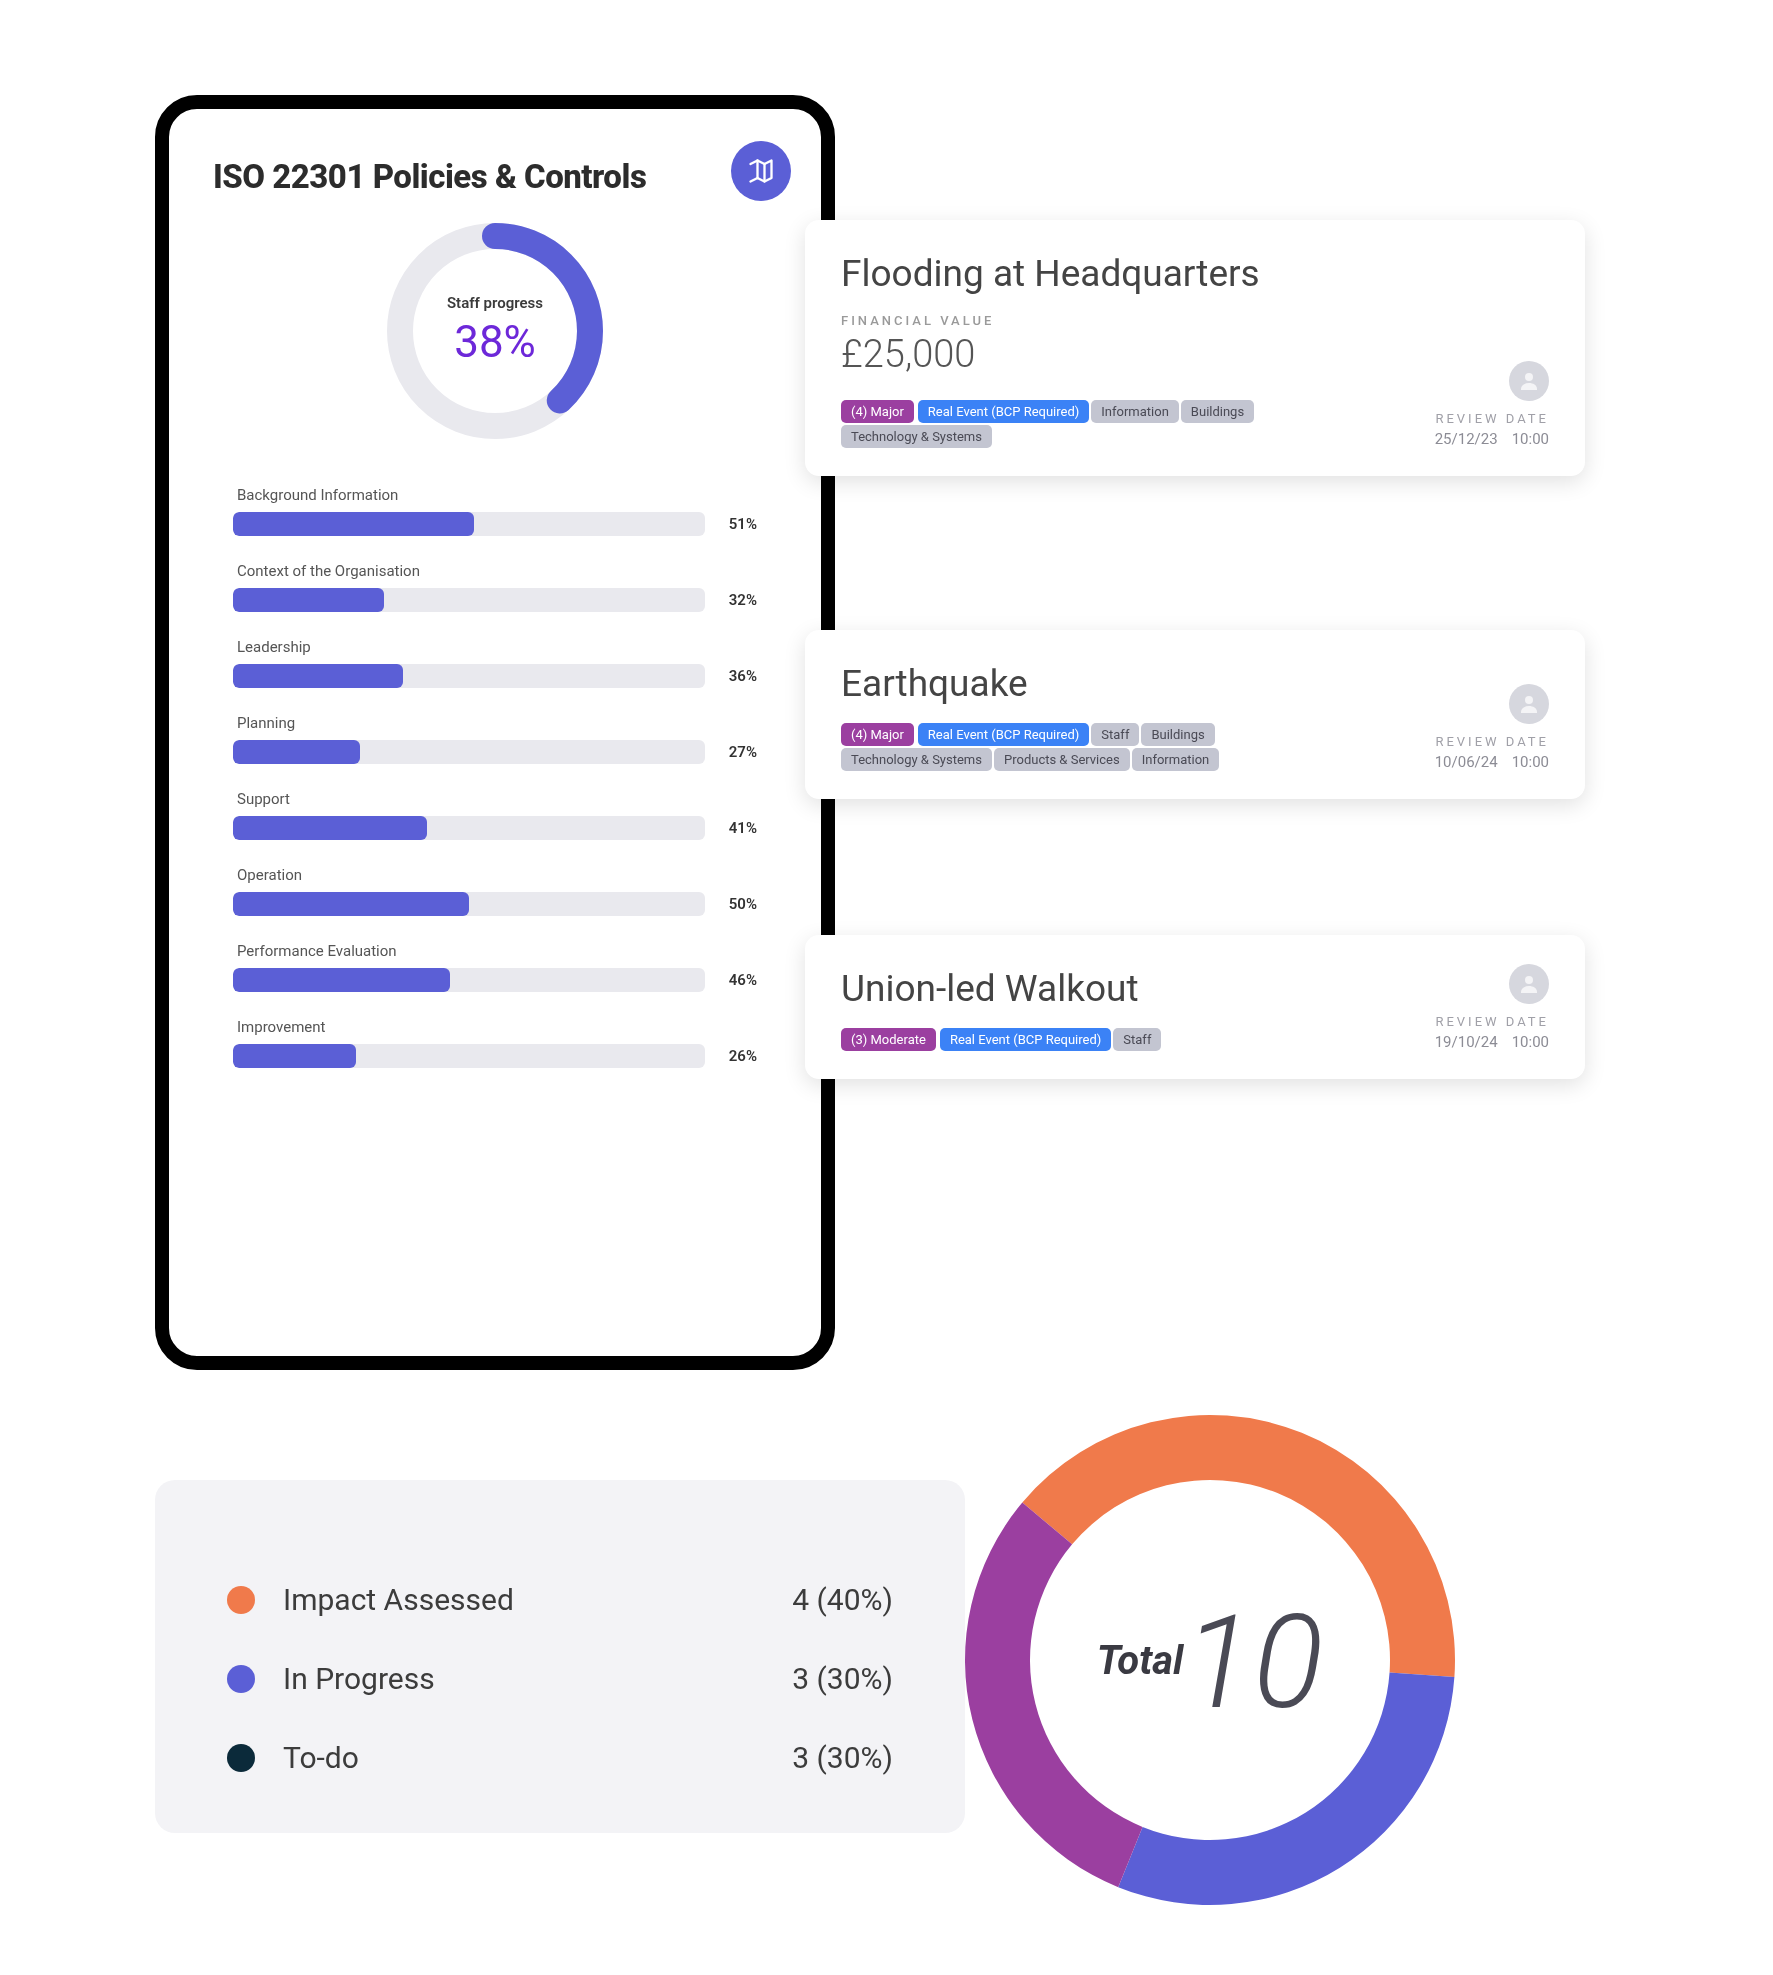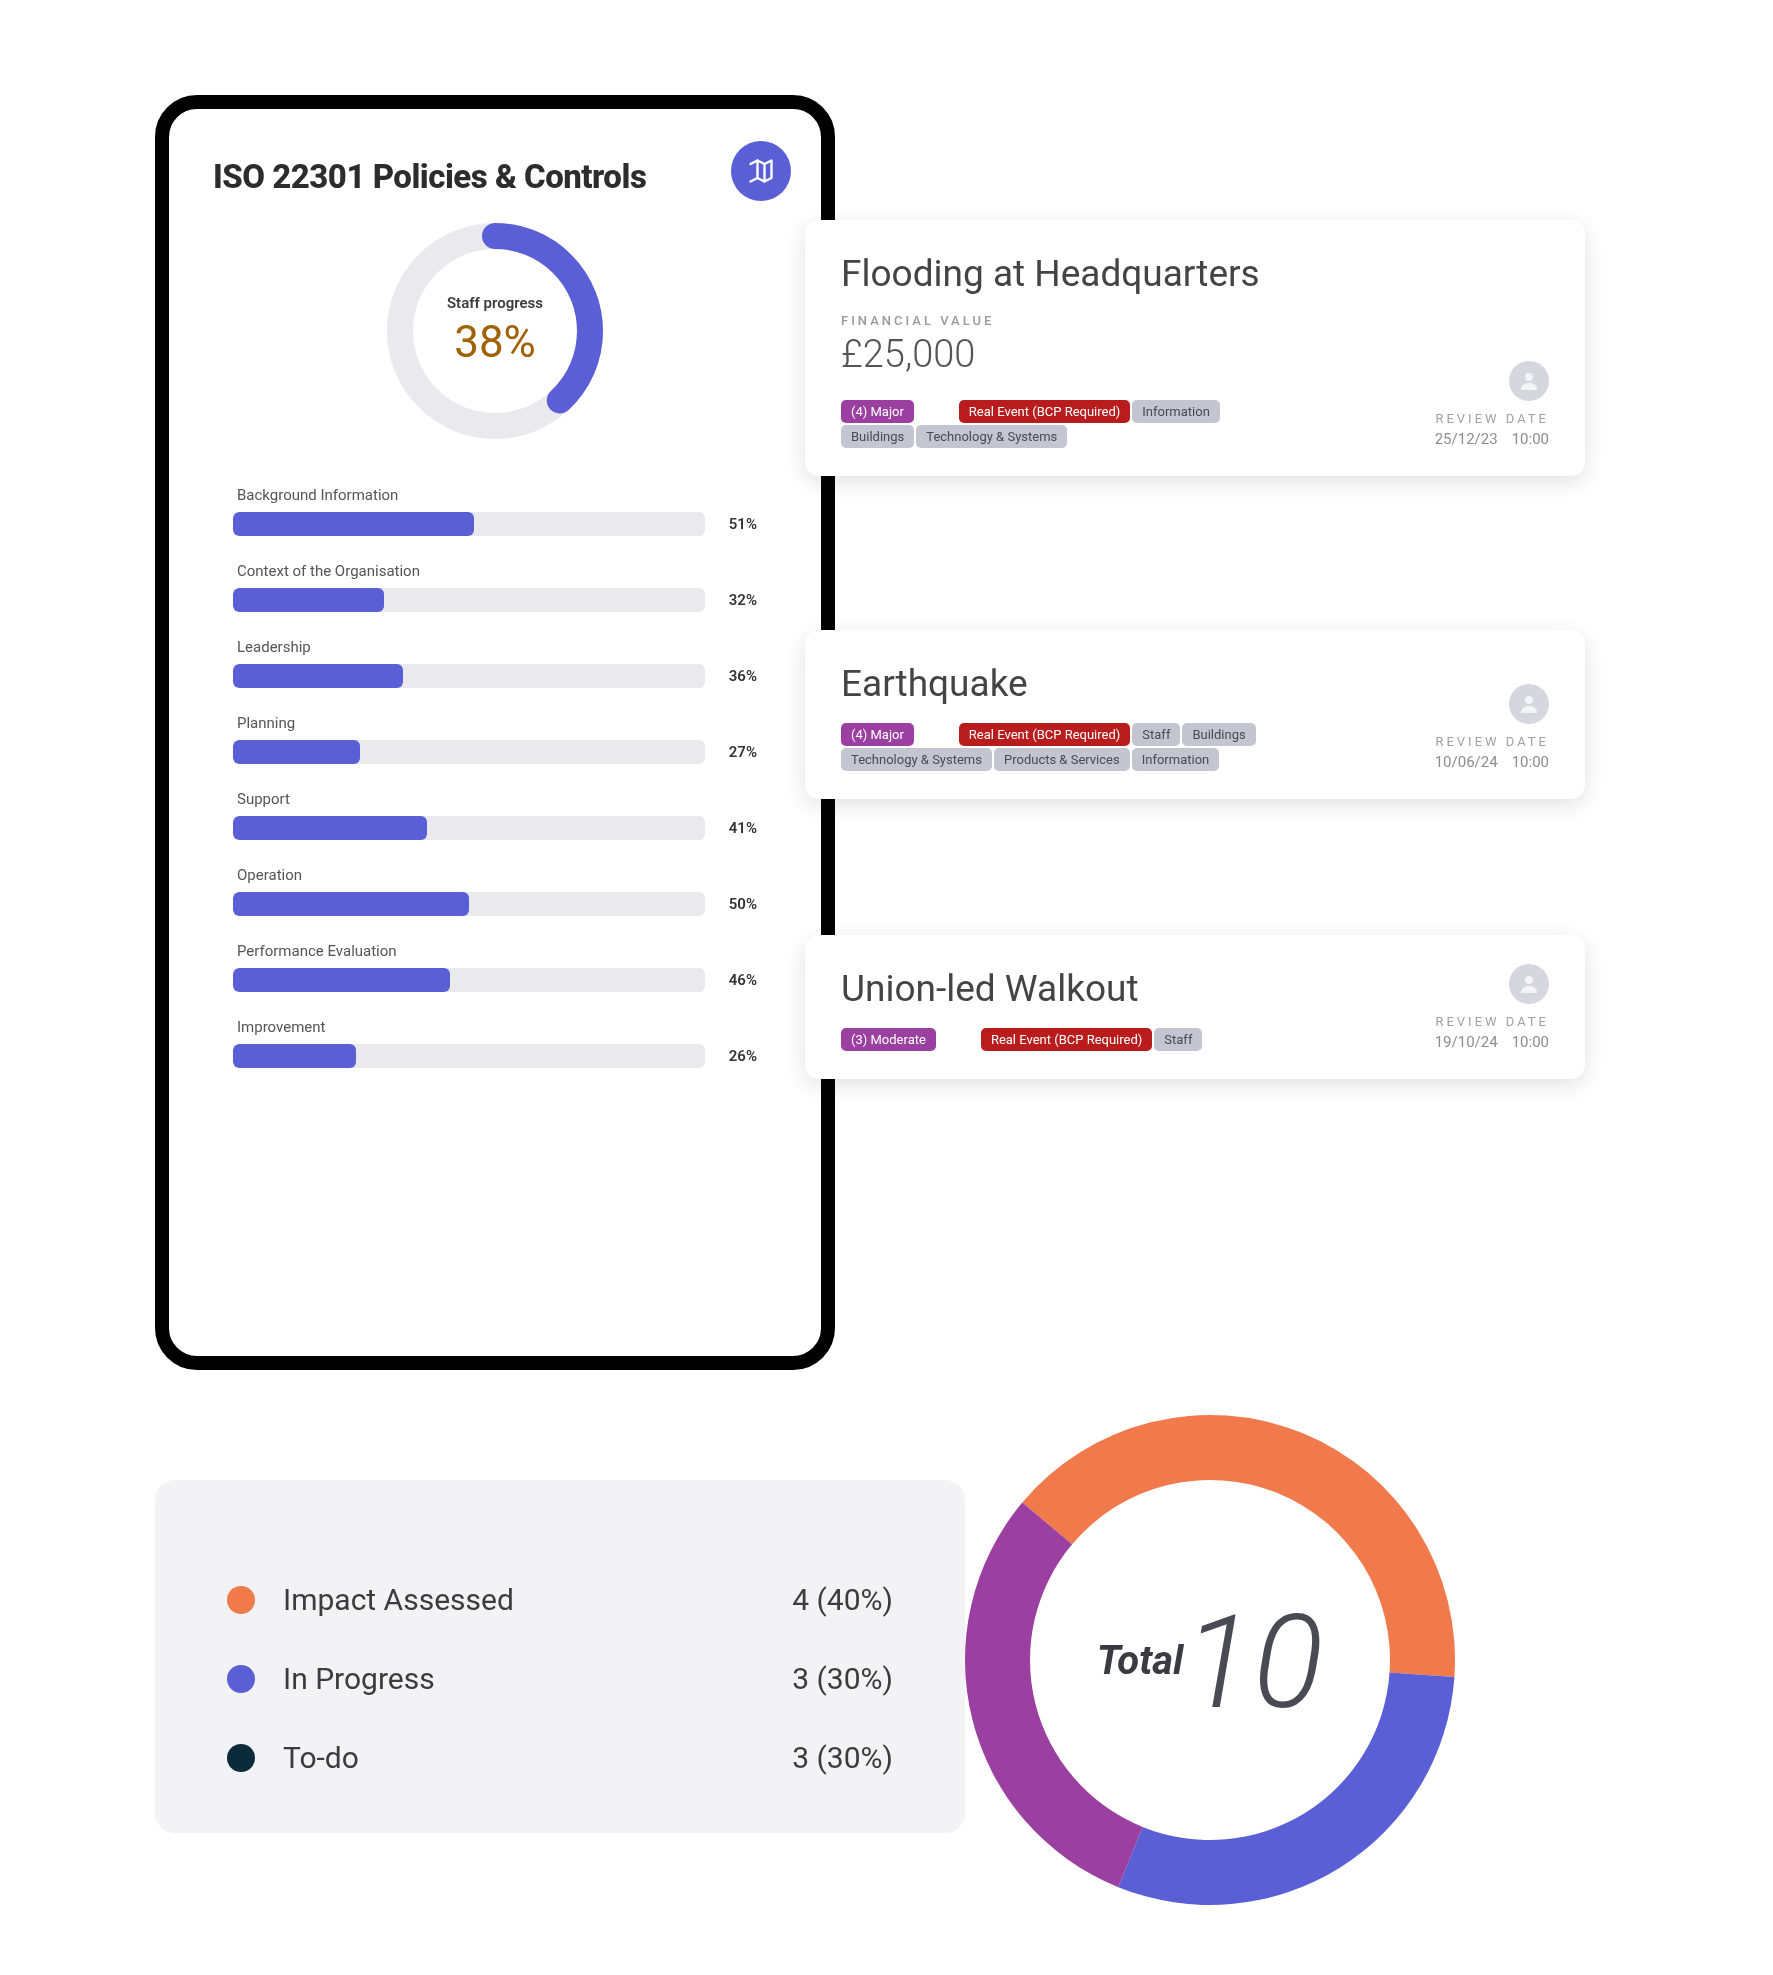--- a/index.html
+++ b/index.html
@@ -39,21 +39,21 @@
     position: relative;
   }
   .progress-donut svg { transform: rotate(-90deg); }
   .donut-center {
     position: absolute; inset: 0;
     display: flex; flex-direction: column;
     align-items: center; justify-content: center;
     text-align: center;
   }
   .donut-label { font-size: 15px; font-weight: 600; color: #3b3b3b; }
-  .donut-value { font-size: 44px; font-weight: 400; color: #a16207; margin-top: 4px; }
+  .donut-value { font-size: 44px; font-weight: 400; color: #6d28d9; margin-top: 4px; }
   .bars { margin-top: 1px; padding: 0 20px; }
   .bar-item { margin-bottom: 26px; }
   .bar-label { font-size: 15px; color: #555; margin-bottom: 8px; padding-left: 4px;}
   .bar-row { display: flex; align-items: center; gap: 10px; }
   .bar-track {
     flex: 1; height: 24px; background: #e9e9ee; border-radius: 6px; position: relative; overflow: hidden;
   }
   .bar-fill { height: 100%; background: #5b5fd6; border-radius: 6px; }
   .bar-pct { font-size: 15px; font-weight: 600; color: #333; width: 42px; text-align: right; }
   .badge-btn {
@@ -77,21 +77,21 @@
   }
   .card-title { font-size: 37px; color: #444; font-weight: 400; margin-bottom: 18px; }
   .fin-label { font-size: 13px; letter-spacing: 3px; color: #9a9a9a; font-weight: 500; }
   .fin-value { font-size: 38px; color: #555; font-weight: 300; margin-top: 4px; margin-bottom: 24px; }
   .tags { display: flex; flex-wrap: wrap; gap: 2px; max-width: 420px; }
   .tag {
     display: inline-block; padding: 4px 10px; font-size: 13px;
     border-radius: 5px; color: #fff; white-space: nowrap;
   }
   .tag-purple { background: #9b3fa0; }
-  .tag-red { background: #b91c1c; margin-left: 41px; }
+  .tag-red { background: #3b82f6; }
   .tag-grey { background: #c3c5d1; color: #4a4a55; }
   .card-right {
     position: absolute; right: 36px; bottom: 28px;
     display: flex; flex-direction: column; align-items: flex-end;
   }
   .avatar {
     width: 40px; height: 40px; border-radius: 50%; background: #d6d7de;
     display: flex; align-items: center; justify-content: center; margin-bottom: 10px;
   }
   .avatar svg { fill: #f4f4f6; }

